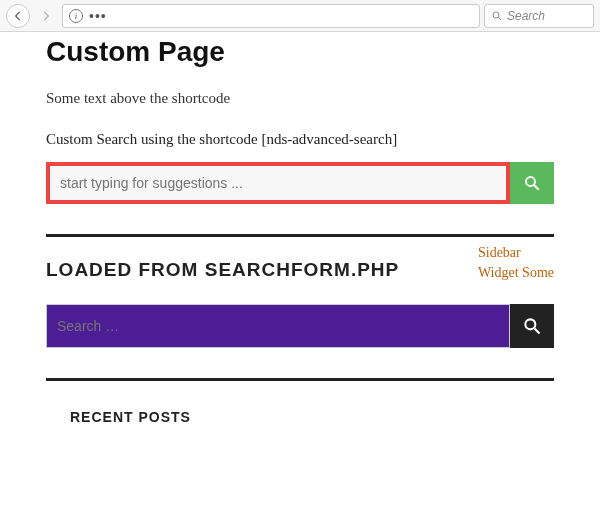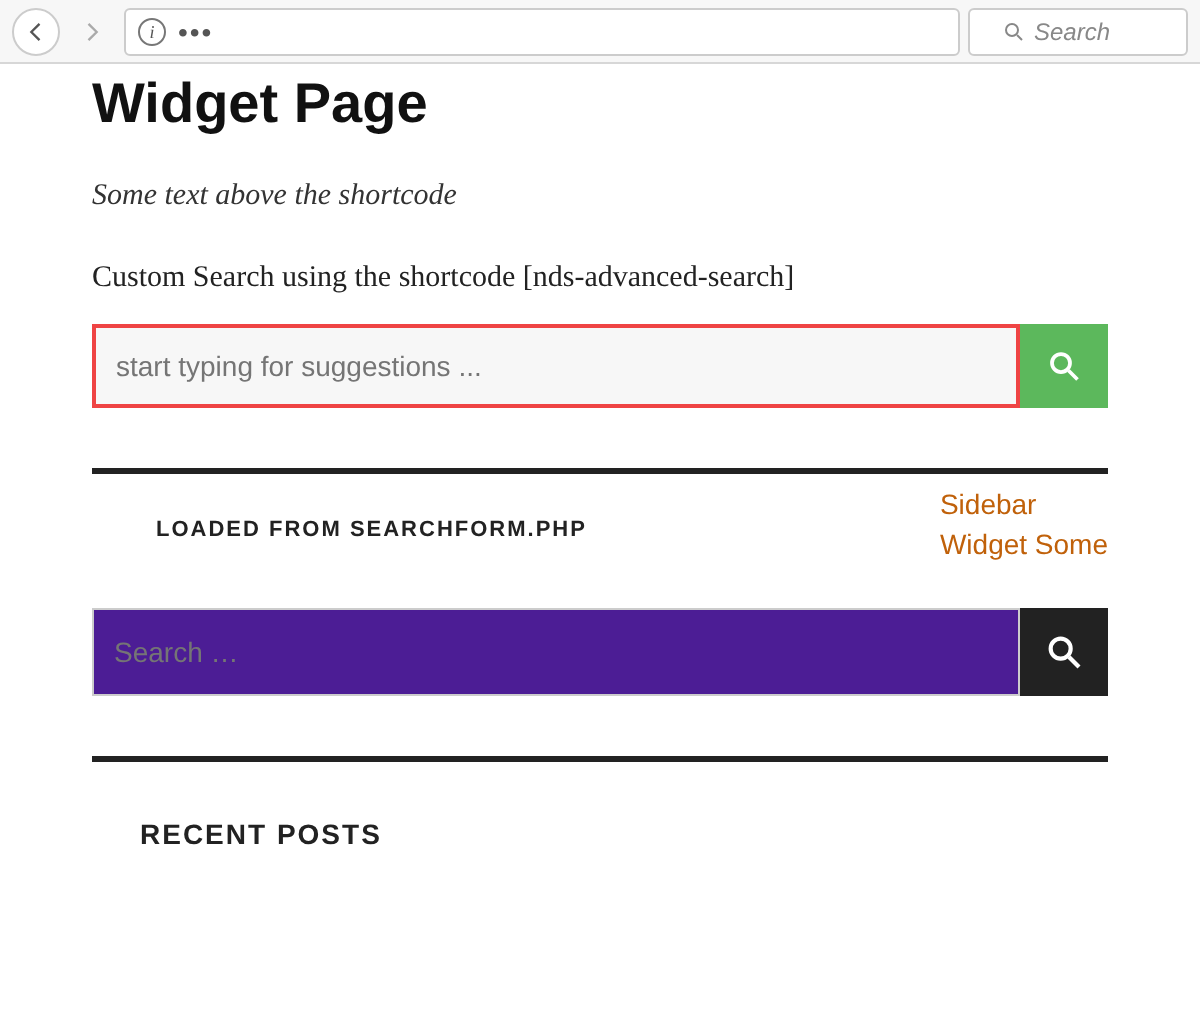--- a/index.html
+++ b/index.html
@@ -59,62 +59,61 @@
   .urlbar .url-text { flex: 1; white-space: nowrap; overflow: hidden; }
   .urlbar .dots { font-size: 14px; letter-spacing: 1px; color: #555; }
   .browser-search {
     display: flex;
     align-items: center;
     gap: 4px;
     background: #fff;
     border: 1px solid #ccc;
     border-radius: 3px;
     height: 24px;
-    padding: 0 16px;
+    padding: 0 6px;
     font-size: 12px;
     color: #888;
     font-style: italic;
     width: 110px;
   }
   .mag-small { width: 12px; height: 12px; }
 
   
   .page {
     padding: 0 46px;
   }
   h1.page-title {
     font-family: 'Segoe UI', Arial, sans-serif;
     font-weight: 800;
     font-size: 28px;
     margin-top: 4px;
     margin-bottom: 22px;
     color: #111;
   }
   .para-italic {
-    font-style: italic;
     font-size: 15px;
     color: #333;
     margin: 18px 0;
   }
   .subhead-bold {
     font-weight: 400;
     font-size: 15px;
     margin: 24px 0 14px 0;
     color: #222;
   }
 
   .custom-search {
     display: flex;
     width: 100%;
     height: 42px;
     margin-bottom: 8px;
   }
   .custom-search input {
     flex: 1;
-    border: 2px solid #ef4444;
+    border: 4px solid #ef4444;
     background: #f7f7f7;
     padding: 0 10px;
     font-size: 14px;
     color: #777;
     font-family: Arial, sans-serif;
     outline: none;
   }
   .custom-search button {
     width: 44px;
     background: #5cb85c;
@@ -132,27 +131,26 @@
   .sidebar-header {
     display: flex;
     align-items: flex-start;
     justify-content: space-between;
     margin-top: 22px;
     margin-bottom: 22px;
   }
   .sidebar-header h2 {
     font-family: 'Segoe UI', Arial, sans-serif;
     font-weight: 800;
-    font-size: 11px;
+    font-size: 19px;
     letter-spacing: 1px;
     text-transform: uppercase;
-    margin-left: 32px;
   }
   .widget-label {
-    font-family: Liberation Sans, sans-serif;
+    font-family: Liberation Serif, serif;
     font-size: 14px;
     color: #c0610a;
     line-height: 1.4;
     text-align: left;
     margin-top: -16px;
   }
 
   .wp-search {
     display: flex;
     width: 100%;
@@ -208,21 +206,21 @@
     <svg class="mag-small" viewBox="0 0 24 24" fill="none" stroke="#888" stroke-width="2">
         <circle cx="10" cy="10" r="6"></circle>
         <line x1="15" y1="15" x2="20" y2="20"></line>
       </svg>
     <span>Search</span>
   </div>
 </div>
 
 <div class="page">
 
-  <h1 class="page-title">Widget Page</h1>
+  <h1 class="page-title">Custom Page</h1>
 
   <p class="para-italic">Some text above the shortcode</p>
 
   <p class="subhead-bold">Custom Search using the shortcode [nds-advanced-search]</p>
 
   <div class="custom-search">
     <input type="text" placeholder="start typing for suggestions ..." style="">
     <button>
       <svg width="18" height="18" viewBox="0 0 24 24" fill="none" stroke="#fff" stroke-width="2.5">
           <circle cx="10" cy="10" r="6"></circle>

